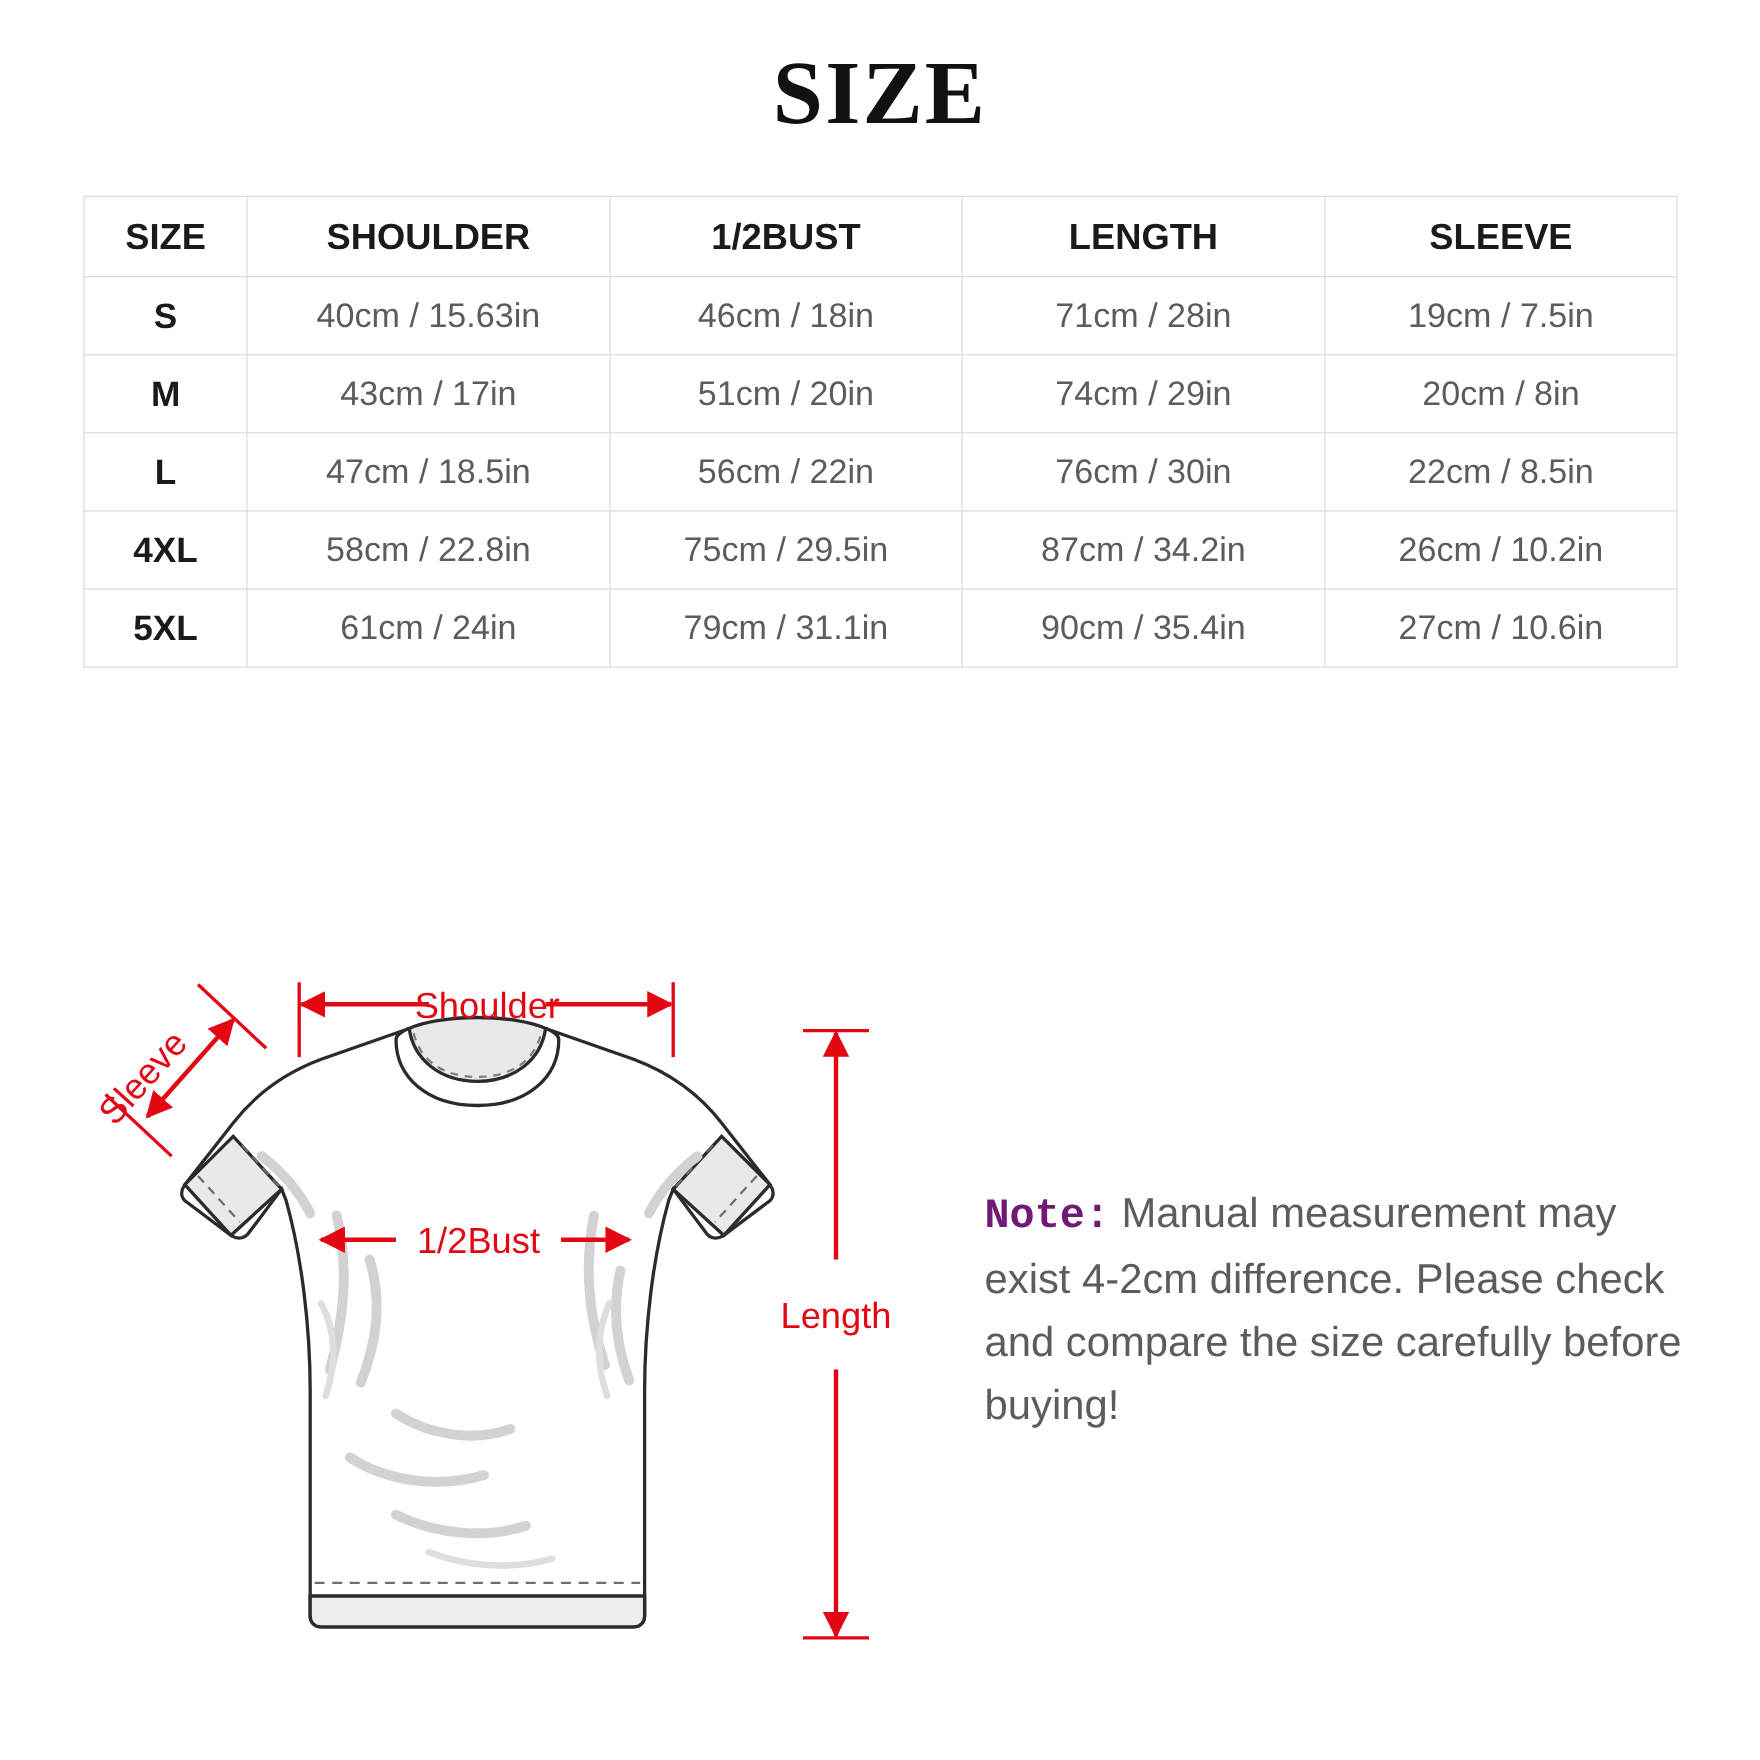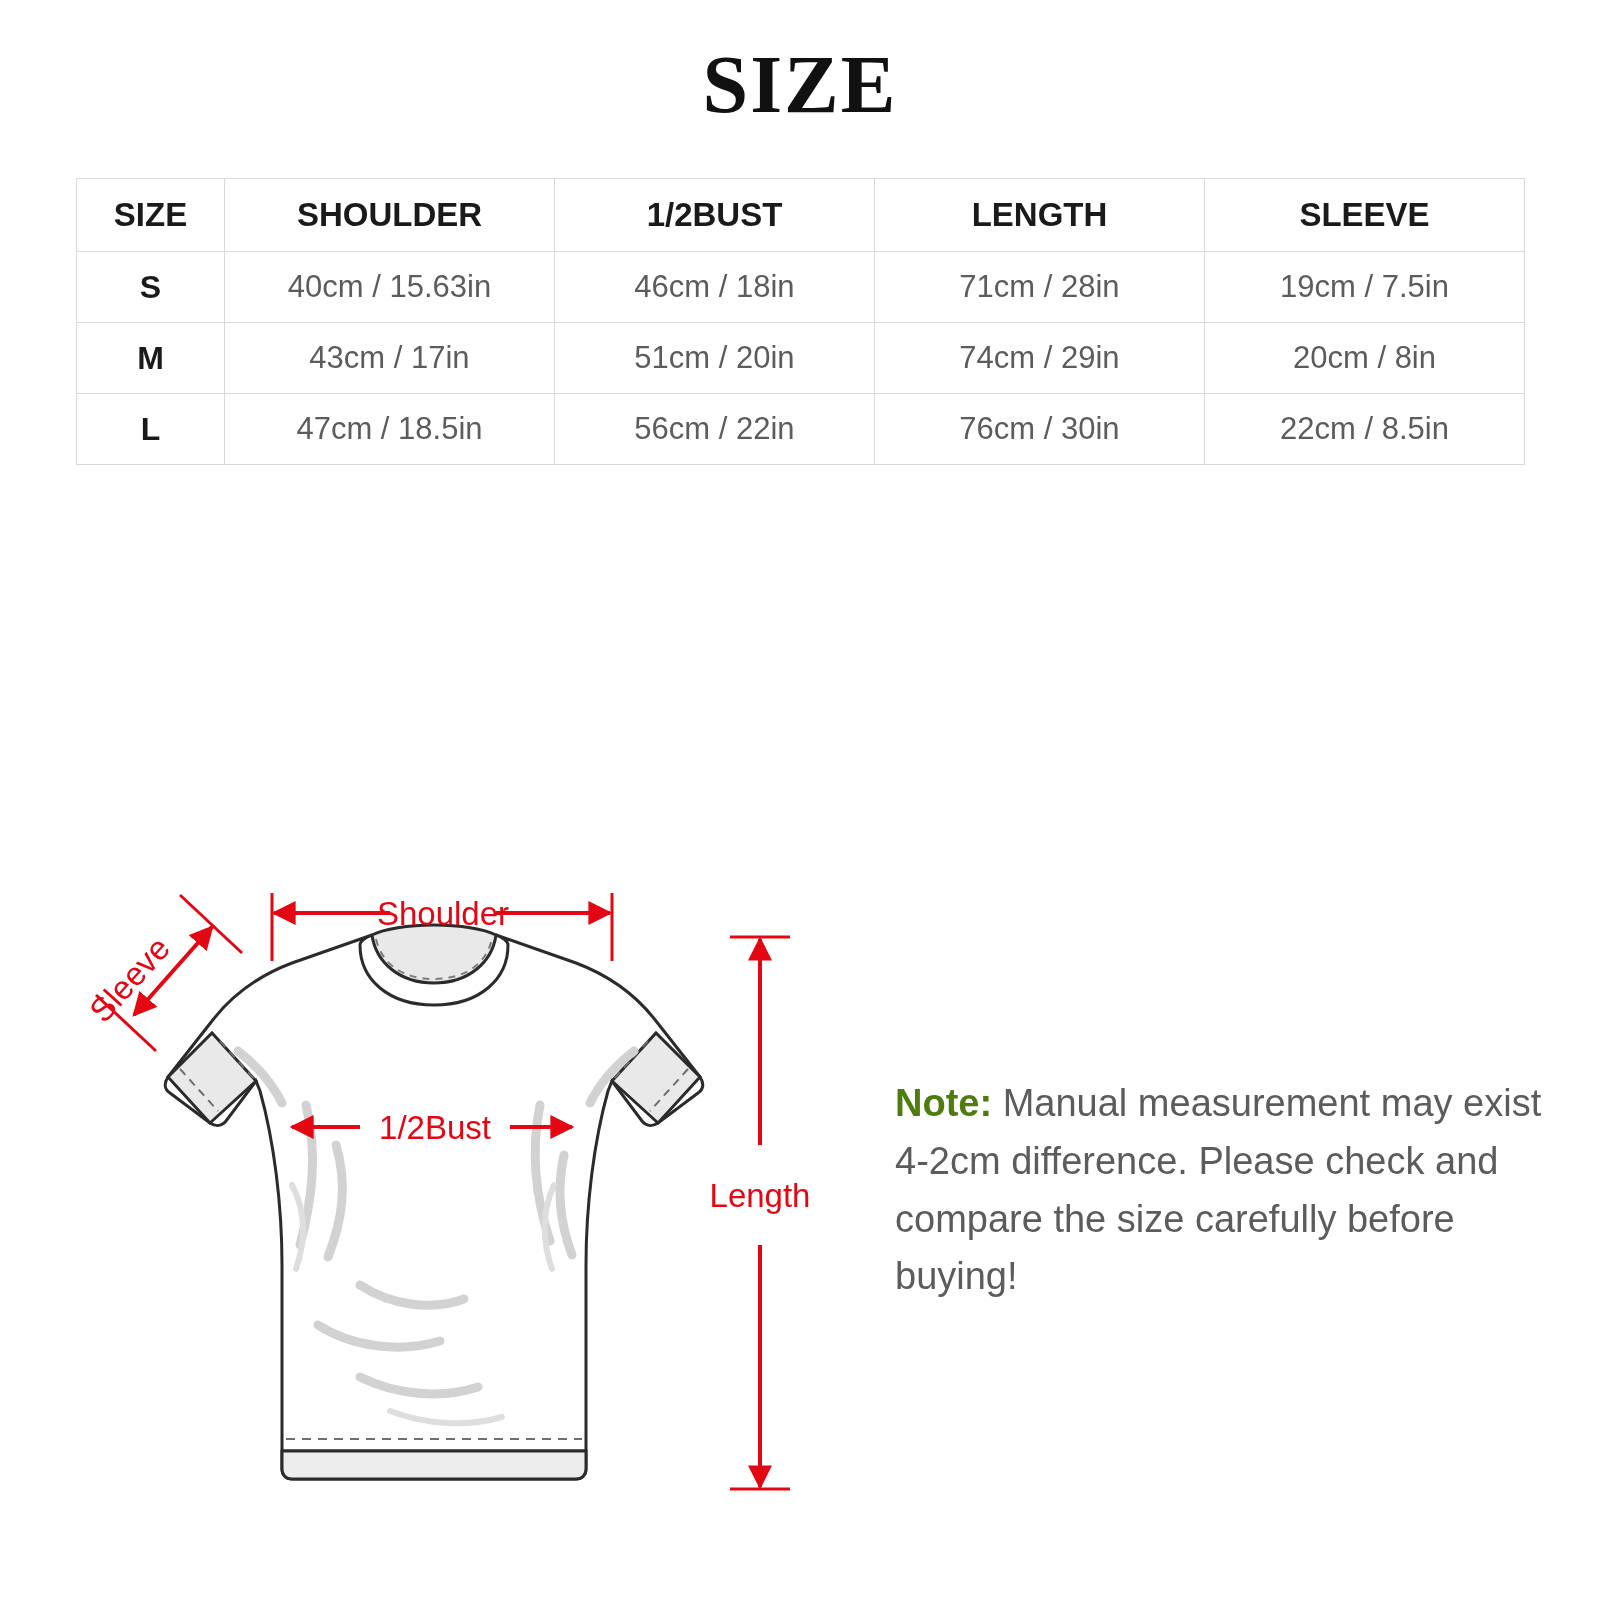--- a/index.html
+++ b/index.html
@@ -87,22 +87,23 @@
   .note {
     position: absolute;
     left: 895px;
     top: 1075px;
     width: 650px;
     font-size: 38px;
     line-height: 1.52;
     color: #5c5c5c;
   }
   .note b {
-    color: #4d7c0f;
-    font-weight: bold;
+    color: #701a75;
+    font-weight: bold;
+    font-family: Liberation Mono, monospace;
   }
 </style>
 </head>
 <body>
 
 <div class="title">SIZE</div>
 
 <div class="table-wrap">
   <table class="size-table">
     <colgroup>
@@ -135,20 +136,34 @@
         <td class="val">51cm / 20in</td>
         <td class="val">74cm / 29in</td>
         <td class="val">20cm / 8in</td>
       </tr>
       <tr>
         <td class="size-col">L</td>
         <td class="val">47cm / 18.5in</td>
         <td class="val">56cm / 22in</td>
         <td class="val">76cm / 30in</td>
         <td class="val">22cm / 8.5in</td>
+      </tr>
+      <tr>
+        <td class="size-col">4XL</td>
+        <td class="val">58cm / 22.8in</td>
+        <td class="val">75cm / 29.5in</td>
+        <td class="val">87cm / 34.2in</td>
+        <td class="val">26cm / 10.2in</td>
+      </tr>
+      <tr>
+        <td class="size-col">5XL</td>
+        <td class="val">61cm / 24in</td>
+        <td class="val">79cm / 31.1in</td>
+        <td class="val">90cm / 35.4in</td>
+        <td class="val">27cm / 10.6in</td>
       </tr>
     </tbody>
   </table>
 </div>
 
 <div class="diagram">
   <svg width="800" height="700" viewBox="0 0 800 700" xmlns="http://www.w3.org/2000/svg">
     <defs>
       <marker id="arrHead" viewBox="0 0 10 10" refX="9" refY="5" markerWidth="6" markerHeight="6" orient="auto-start-reverse">
         <path d="M0,0 L10,5 L0,10 z" fill="#e30613"></path>

